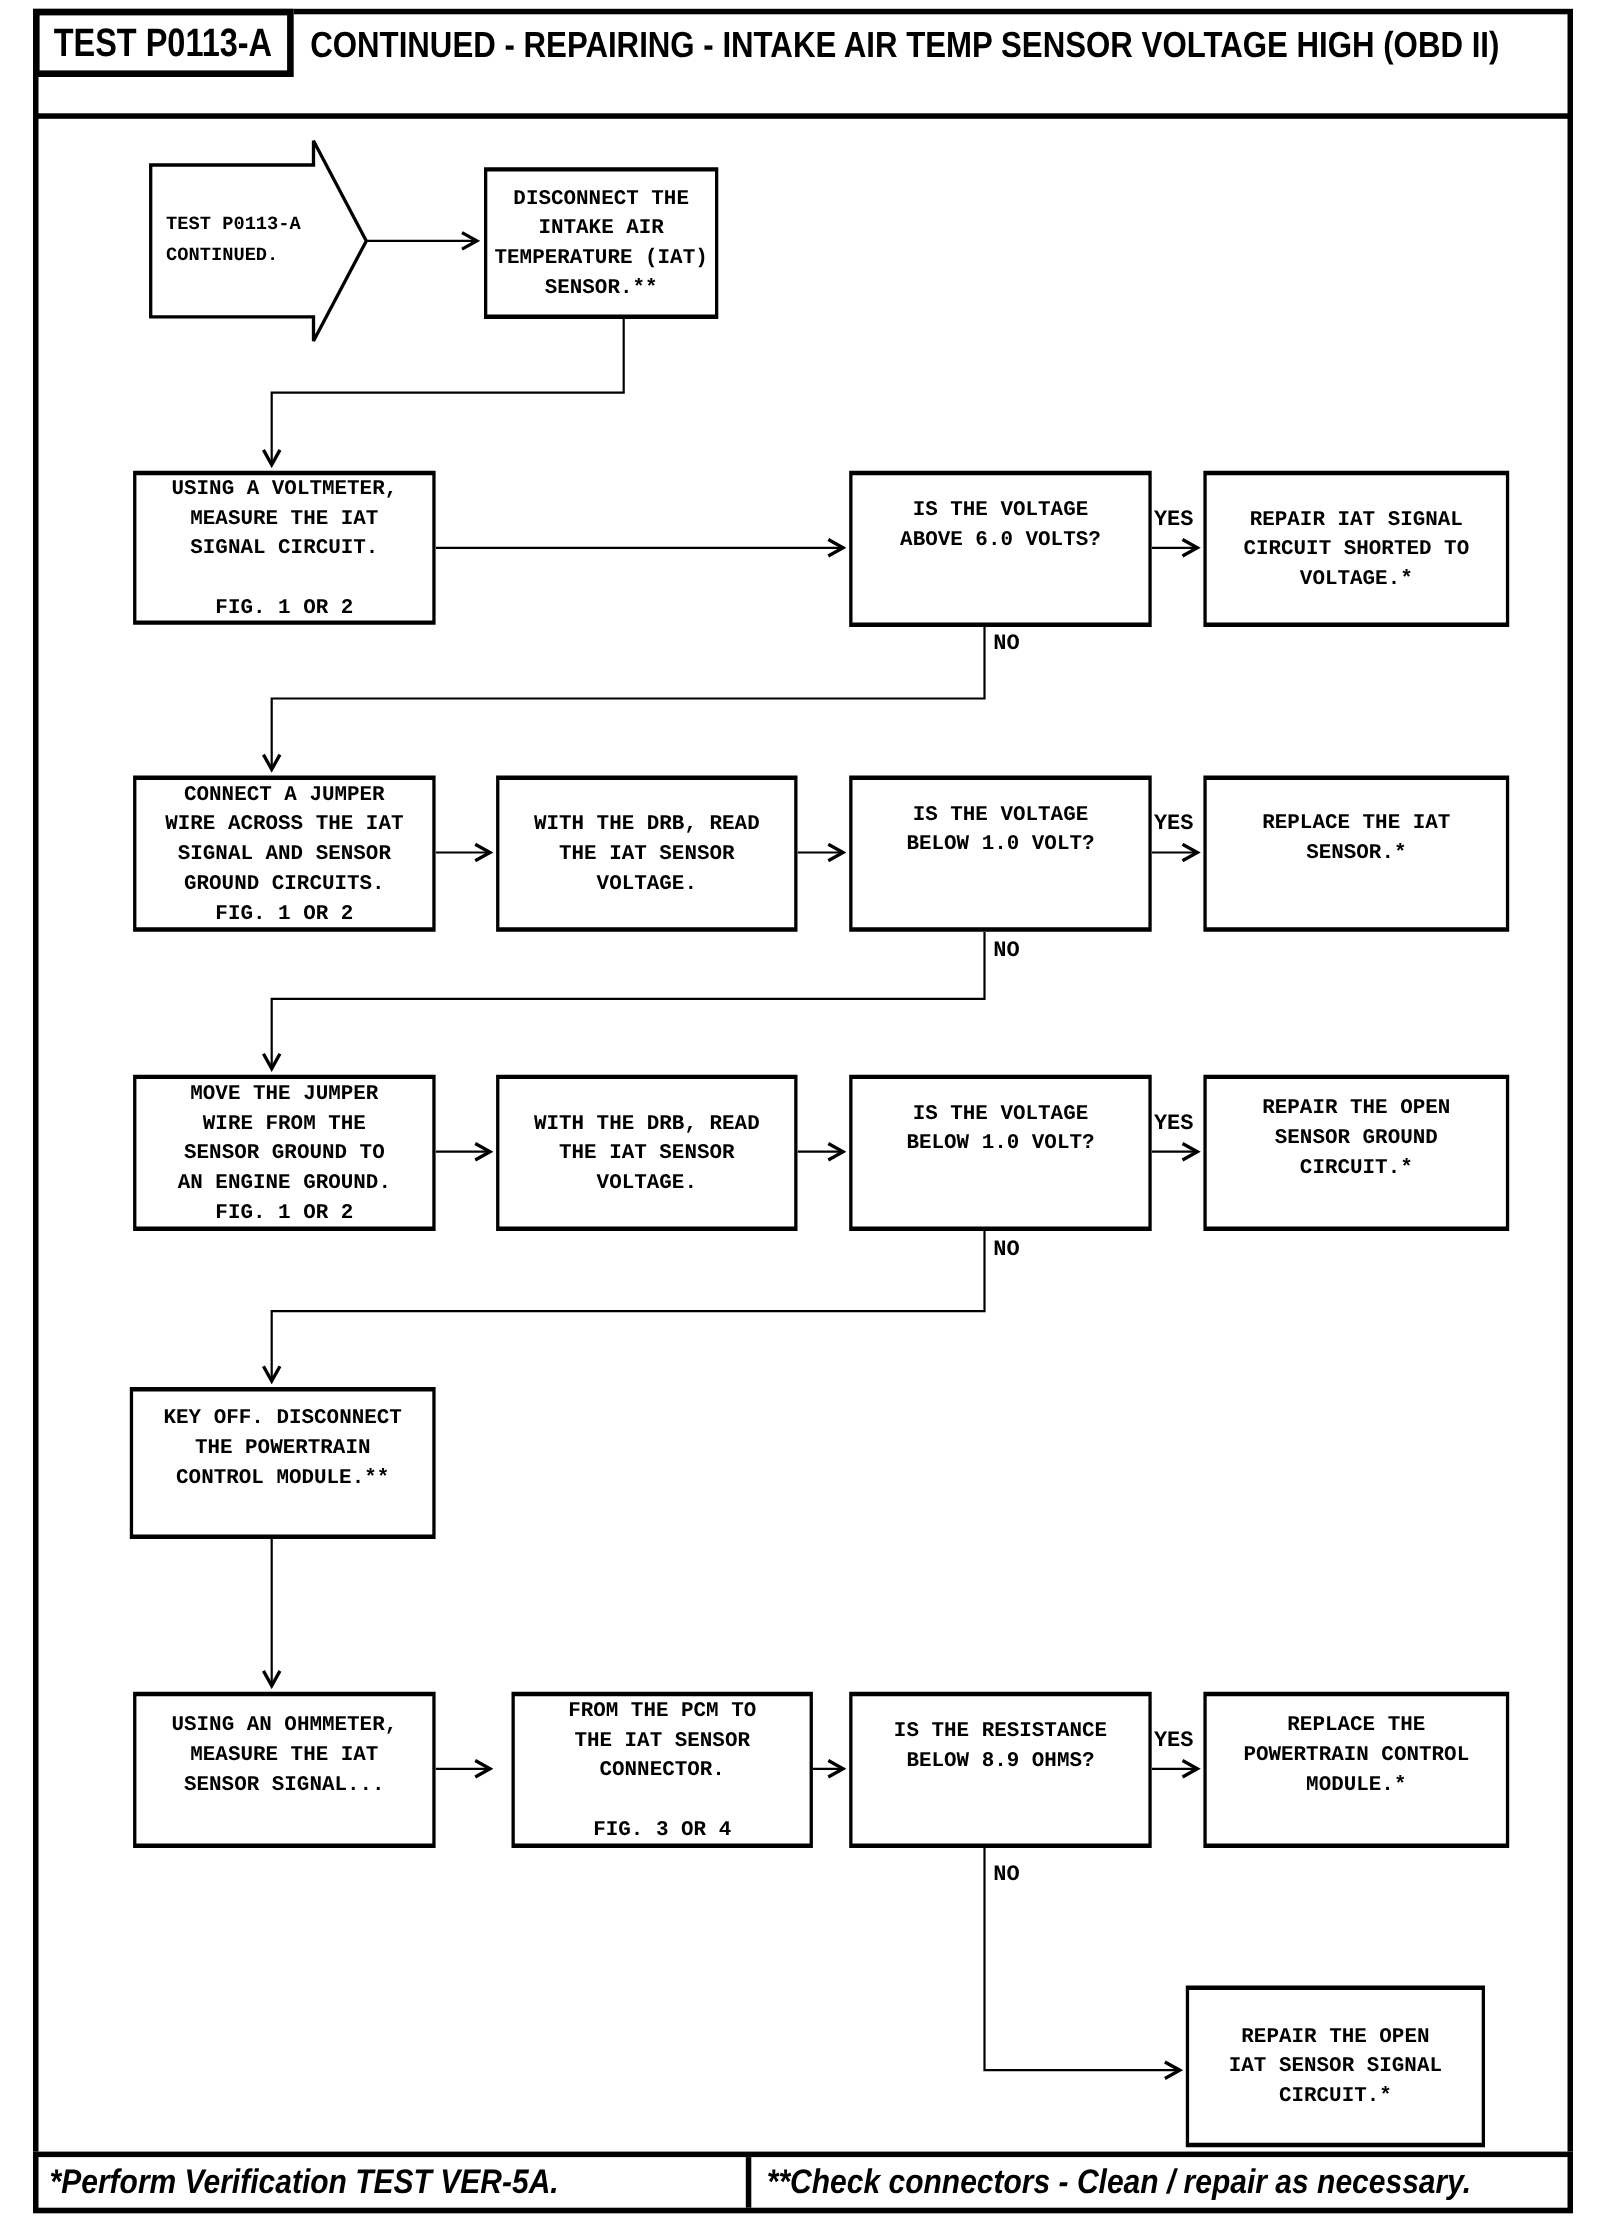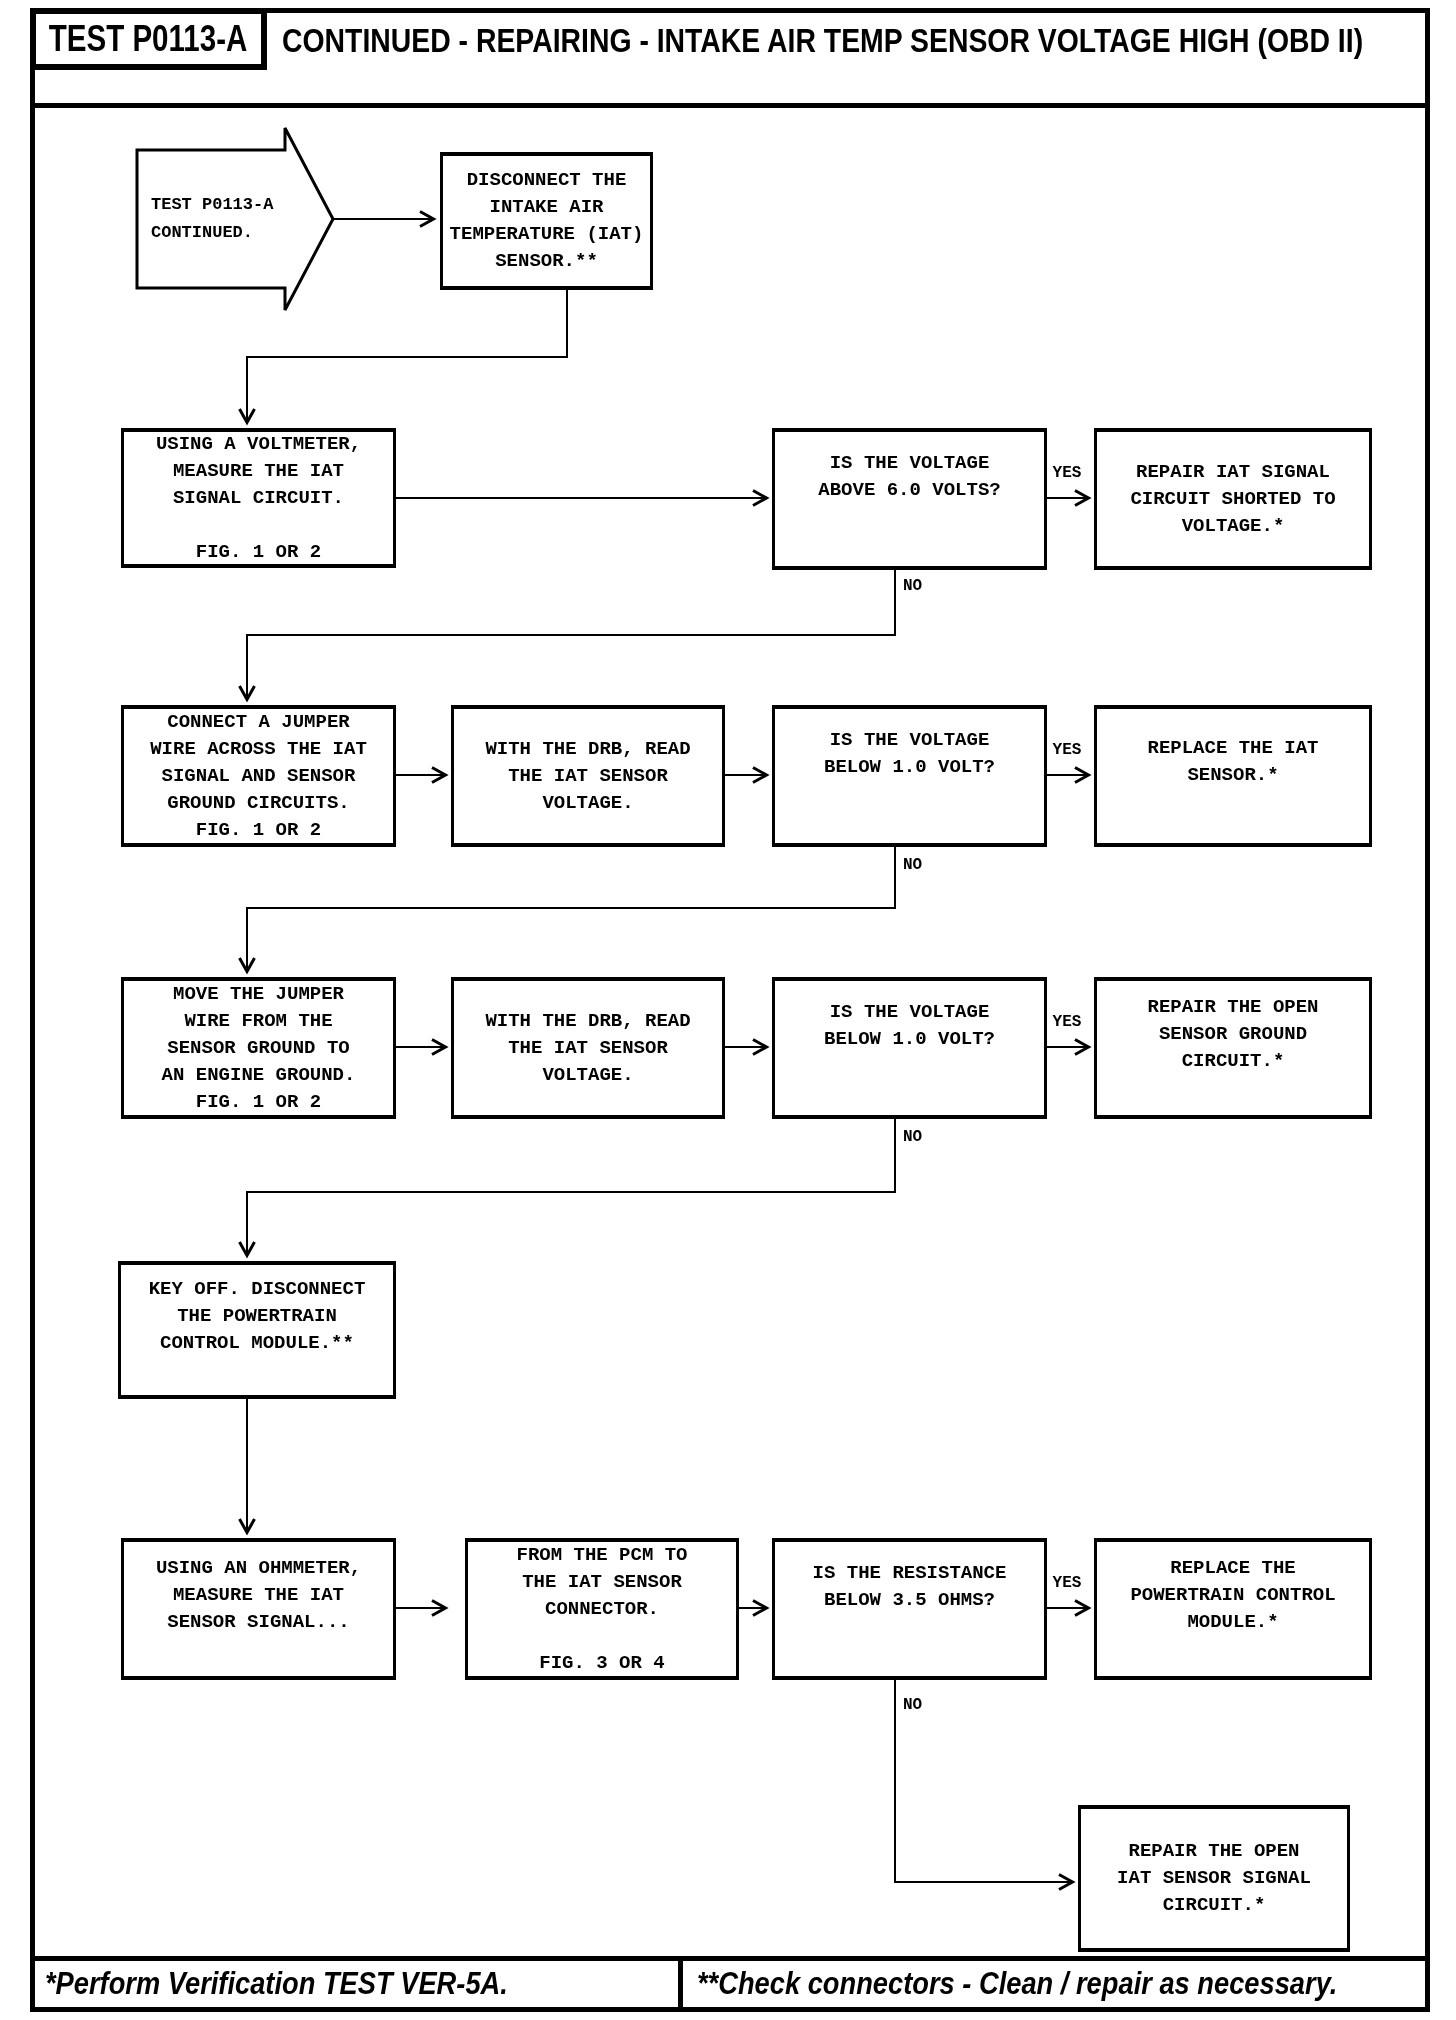--- a/index.html
+++ b/index.html
@@ -22,21 +22,21 @@
   .node{position:absolute;border:3px solid #000;border-top-width:4px;border-bottom-width:4px;
         box-sizing:border-box;background:#fff;display:flex;align-items:center;justify-content:center;
         text-align:center;font-weight:700;font-size:19px;line-height:27px;white-space:pre-line;}
   .node.q{padding-bottom:44px;}
   .node.hi{padding-bottom:28px;}
   .start-text{position:absolute;left:139px;top:152px;width:144px;height:134px;display:flex;
               align-items:center;justify-content:flex-start;text-align:left;padding-left:12px;
               box-sizing:border-box;font-weight:700;font-size:17px;line-height:28px;white-space:pre-line;}
 
   
-  .edge-label{position:absolute;font-weight:700;font-size:16px;line-height:20px;}
+  .edge-label{position:absolute;font-weight:700;font-size:20px;line-height:20px;}
 
   svg.wires{position:absolute;left:0;top:0;pointer-events:none;}
 
   
   .footer{position:absolute;left:30px;top:1956px;width:1400px;height:56px;border:5px solid #000;
           box-sizing:border-box;background:#fff;display:flex;}
   .footer .cell{display:flex;align-items:center;padding-left:10px;box-sizing:border-box;}
   .footer .cell.left{width:675px;text-align:right;}
   .footer .cell.right{flex:1;border-left:5px solid #000;padding-left:14px;}
   .footer span{font-family:"Liberation Sans",sans-serif;font-weight:700;font-style:italic;font-size:31px;
@@ -138,21 +138,21 @@
 
   <div class="node hi" style="left:121px;top:1538px;width:275px;height:142px;">USING AN OHMMETER,
 MEASURE THE IAT
 SENSOR SIGNAL...</div>
   <div class="node" style="left:465px;top:1538px;width:274px;height:142px;">FROM THE PCM TO
 THE IAT SENSOR
 CONNECTOR.
 
 FIG. 3 OR 4</div>
   <div class="node q" style="left:772px;top:1538px;width:275px;height:142px;">IS THE RESISTANCE
-BELOW 3.5 OHMS?</div>
+BELOW 8.9 OHMS?</div>
   <div class="node hi" style="left:1094px;top:1538px;width:278px;height:142px;">REPLACE THE
 POWERTRAIN CONTROL
 MODULE.*</div>
 
   <div class="node" style="left:1078px;top:1805px;width:272px;height:147px;">REPAIR THE OPEN
 IAT SENSOR SIGNAL
 CIRCUIT.*</div>
 
   <div class="edge-label" style="left:1040px;top:463px;width:54px;text-align:center;">YES</div>
   <div class="edge-label" style="left:903px;top:576px;">NO</div>

